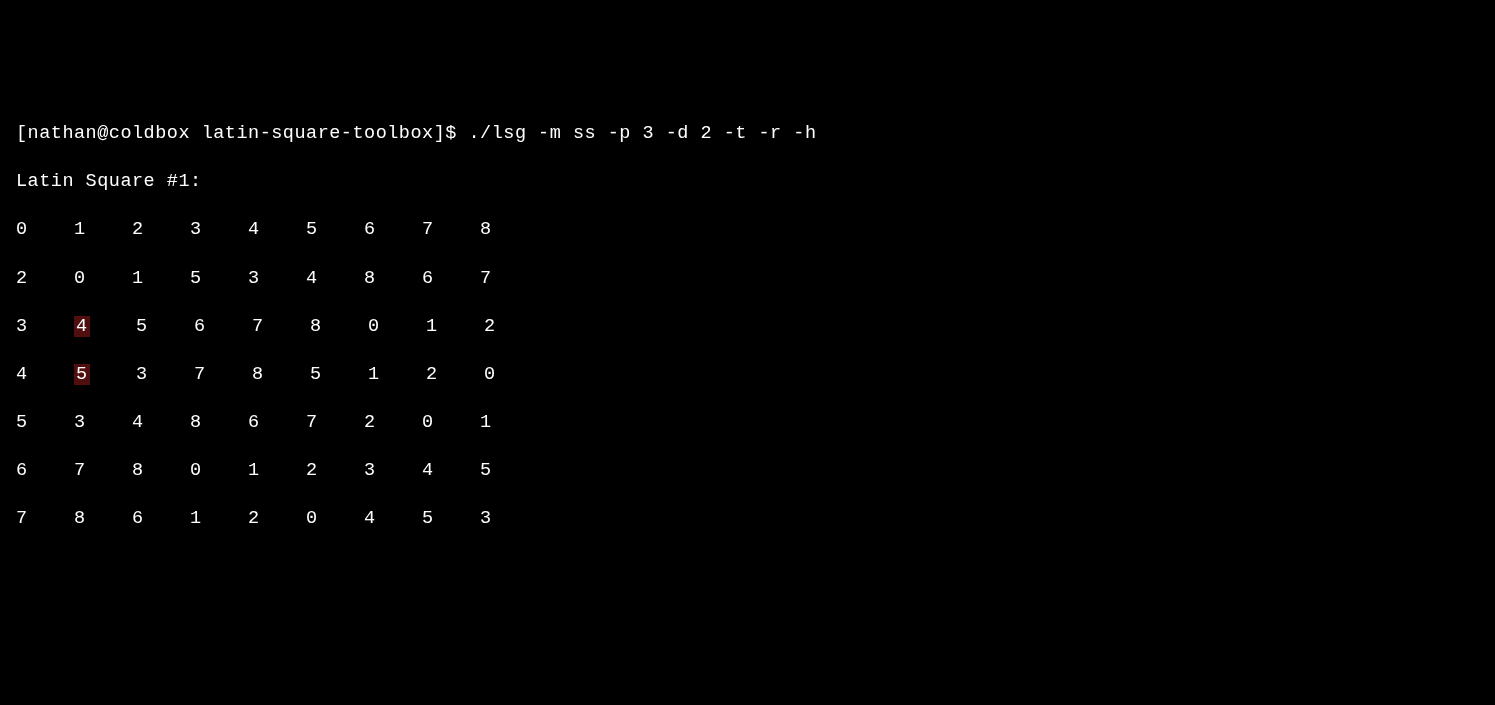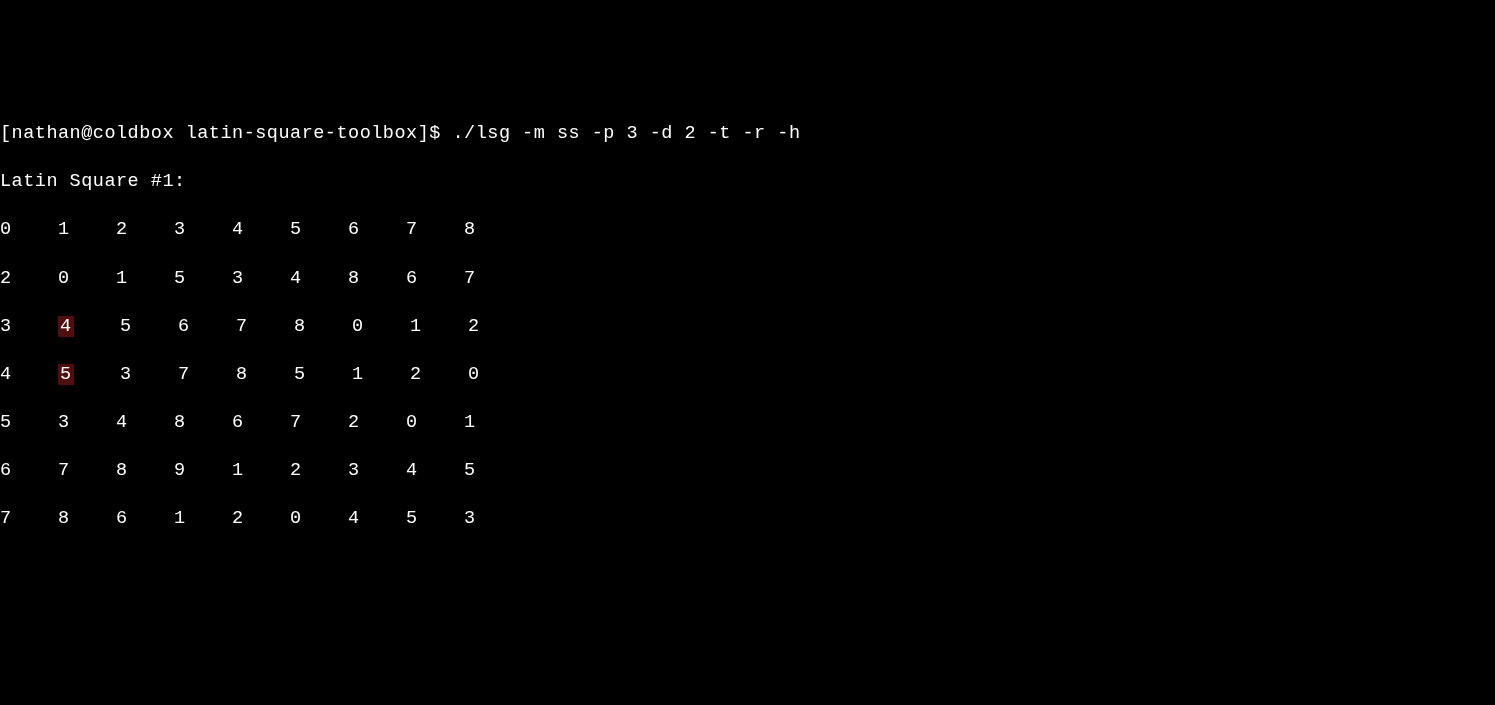--- a/index.html
+++ b/index.html
@@ -18,40 +18,41 @@
       width: 1495px;
       height: 705px;
       overflow: hidden;
     }
     .terminal {
       padding: 0;
     }
     .line {
       display: block;
       letter-spacing: 0.5px;
+      margin-left: 16px;
     }
     .highlight-cell {
       background-color: rgba(180, 30, 30, 0.45);
       padding: 0 2px;
     }
   </style>
 </head>
 <body>
 
 
 
 <div class="terminal">
 <span class="line">[nathan@coldbox latin-square-toolbox]$ ./lsg -m ss -p 3 -d 2 -t -r -h</span>
 <span class="line">Latin Square #1:</span>
 <span class="line">0    1    2    3    4    5    6    7    8</span>
 <span class="line">2    0    1    5    3    4    8    6    7</span>
 <span class="line"><span>3    </span><span class="highlight-cell">4</span><span>    5    6    7    8    0    1    2</span></span>
 <span class="line"><span>4    </span><span class="highlight-cell">5</span><span>    3    7    8    5    1    2    0</span></span>
 <span class="line">5    3    4    8    6    7    2    0    1</span>
-<span class="line">6    7    8    9    1    2    3    4    5</span>
+<span class="line">6    7    8    0    1    2    3    4    5</span>
 <span class="line">7    8    6    1    2    0    4    5    3</span>
 <span class="line"></span>
 <span class="line"></span>
 
 
 
 
 
 
 

